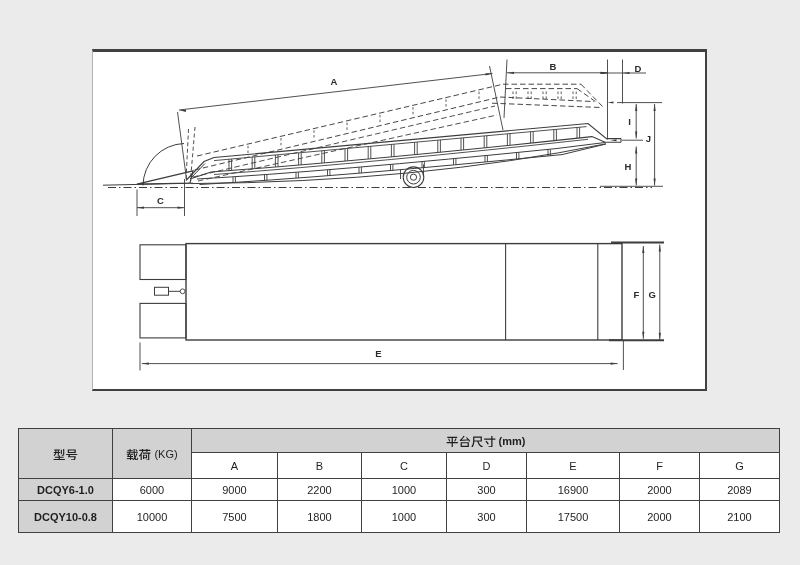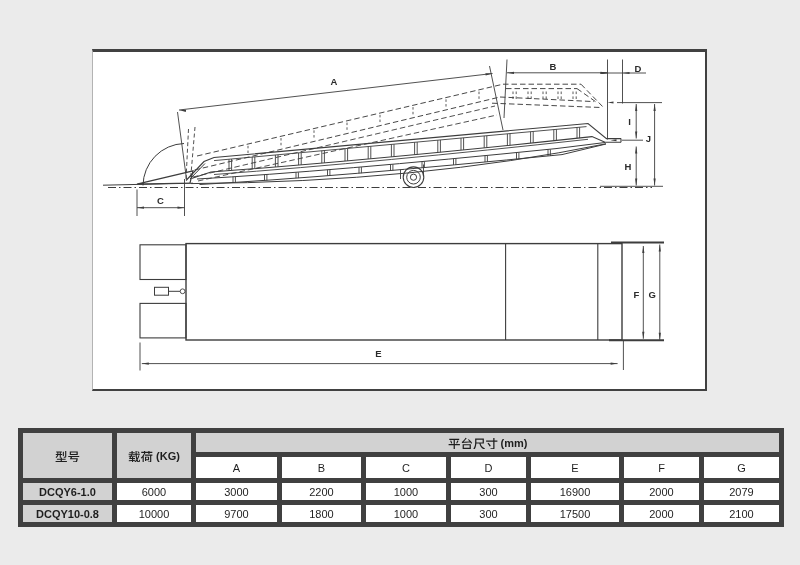--- a/index.html
+++ b/index.html
@@ -1,18 +1,18 @@
 <!DOCTYPE html>
 <html><head><meta charset="utf-8"><style>
 * { margin:0; padding:0; box-sizing:border-box; }
 html,body { width:800px; height:565px; background:#ebebeb; font-family:"Liberation Sans", sans-serif; overflow:hidden; }
 .page { position:relative; width:800px; height:565px; filter:grayscale(1); }
 .box { position:absolute; left:92px; top:49px; width:615px; height:342px; background:#fff; border:solid #3a4152; border-width:3px 2px 2px 1px; border-left-color:#b3b3b3; }
 table { position:absolute; left:18px; top:428px; border-collapse:collapse; table-layout:fixed; }
-td { border:5px solid #be185d; text-align:center; vertical-align:middle; font-size:11px; color:#1e1e1e; padding:0; background:#fff;margin-top:48px; }
+td { border:1px solid #be185d; text-align:center; vertical-align:middle; font-size:11px; color:#1e1e1e; padding:0; background:#fff;margin-top:48px; }
 td.g { background:#d2d2d2; }
 td.b { font-weight:bold; }
 .cjk path { fill:#1e1e1e; }
 </style></head>
 <body>
 <div class="page">
 <div class="box"></div>
 <svg style="position:absolute;left:0;top:0" width="800" height="565" viewBox="0 0 800 565">
       <line x1="108" y1="187.5" x2="652" y2="187.5" stroke="#3d3d3d" stroke-width="1.0" stroke-dasharray="8 3 1.5 3"></line>
       <line x1="103" y1="185.2" x2="193" y2="183.2" stroke="#3d3d3d" stroke-width="1.0"></line>
@@ -195,52 +195,52 @@
       </colgroup>
 <tbody>
         <tr style="height:24px">
           <td class="g b" rowspan="2"><svg class="cjk" width="25.0" height="12.5" viewBox="0 160 2000 1000" style="vertical-align:-2px">
               <path transform="translate(0,0)" d="M625 373V710H712V373ZM810 324V762C810 776 806 779 790 780C775 781 726 781 674 779C687 803 699 839 704 864C774 864 824 862 857 849C891 834 900 812 900 764V324ZM378 438V561H271V438ZM150 930V1016H454V1123H47V1210H952V1123H551V1016H849V930H551V832H466V645H571V561H466V438H550V354H96V438H184V561H62V645H176C163 705 130 764 48 810C65 824 98 858 110 876C211 817 251 730 265 645H378V850H454V930Z"></path>
               <path transform="translate(1000,0)" d="M274 437H720V555H274ZM180 354V638H820V354ZM58 716V802H256C236 866 212 934 191 983H710C694 1080 677 1129 654 1146C642 1155 629 1156 606 1156C577 1156 503 1155 434 1148C452 1174 465 1211 467 1239C536 1242 602 1242 638 1241C681 1239 709 1232 735 1209C772 1176 796 1101 818 939C821 925 823 897 823 897H331L363 802H937V716Z"></path>
             </svg></td>
           <td class="g b" rowspan="2"><svg class="cjk" width="25.0" height="12.5" viewBox="0 160 2000 1000" style="vertical-align:-2px">
               <path transform="translate(0,0)" d="M736 375C780 416 831 473 854 512L926 463C902 425 849 369 804 332ZM60 1060 69 1146 322 1122V1240H410V1113L580 1096V1019L410 1034V956H560V877H410V805H322V877H202C222 847 242 813 262 778H577V703H300C311 680 321 657 330 634L250 613H610C619 770 637 910 667 1018C620 1083 565 1140 503 1183C526 1200 554 1228 568 1248C617 1210 662 1165 702 1115C738 1191 786 1235 848 1235C924 1235 953 1191 967 1039C944 1030 913 1010 894 990C889 1101 879 1144 856 1144C820 1144 790 1101 765 1028C829 927 879 810 915 685L831 662C807 749 775 832 735 908C719 825 707 725 701 613H953V538H697C695 468 694 393 695 317H601C601 392 603 467 606 538H373V464H544V391H373V316H282V391H101V464H282V538H50V613H237C228 643 216 674 203 703H65V778H167C153 806 141 827 134 837C117 864 102 883 85 886C96 909 109 953 114 971C123 962 155 956 196 956H322V1041Z"></path>
               <path transform="translate(1000,0)" d="M353 602V690H768V1131C768 1147 762 1151 744 1152C726 1153 661 1153 597 1150C610 1175 626 1214 630 1239C716 1239 774 1238 812 1224C849 1210 862 1185 862 1133V690H953V602ZM251 554C201 666 116 774 27 843C45 864 75 909 86 930C114 906 141 879 168 849V1244H261V727C292 681 319 632 342 583ZM360 771V1117H448V1059H685V771ZM448 849H598V981H448ZM627 316V389H372V316H278V389H59V475H278V560H372V475H627V560H721V475H946V389H721V316Z"></path>
-            </svg><span style="font-weight:bold">&nbsp;(KG)</span></td>
+            </svg><span style="font-weight:normal">&nbsp;(KG)</span></td>
           <td class="g b" colspan="7"><svg class="cjk" width="50.0" height="12.5" viewBox="0 160 4000 1000" style="vertical-align:-2px">
               <path transform="translate(0,0)" d="M168 541C204 612 239 705 252 763L343 733C330 675 291 585 254 516ZM744 512C721 581 679 678 644 738L727 764C763 707 808 618 845 539ZM49 805V900H450V1243H548V900H953V805H548V475H895V381H102V475H450V805Z"></path>
               <path transform="translate(1000,0)" d="M171 813V1243H268V1190H728V1242H829V813ZM268 1099V904H728V1099ZM127 737C172 720 236 718 794 689C817 719 837 747 851 772L932 713C879 629 761 506 666 420L592 469C635 510 682 558 725 607L256 626C340 547 424 450 497 348L402 307C328 429 214 554 178 586C145 619 120 639 96 645C107 670 123 717 127 737Z"></path>
               <path transform="translate(2000,0)" d="M171 358V647C171 810 160 1029 28 1181C50 1193 91 1228 107 1248C221 1118 257 927 268 765H508C572 1000 686 1164 898 1240C912 1213 941 1173 963 1153C773 1094 661 954 605 765H869V358ZM271 450H770V673H271V648Z"></path>
               <path transform="translate(3000,0)" d="M156 753C227 829 304 935 334 1005L421 951C388 879 308 778 237 704ZM619 316V523H49V618H619V1112C619 1135 610 1143 586 1143C559 1144 473 1144 384 1141C401 1169 420 1217 427 1246C534 1247 613 1243 658 1227C703 1211 720 1182 720 1112V618H952V523H720V316Z"></path>
             </svg><span style="font-weight:bold">&nbsp;(mm)</span></td>
         </tr>
 <tr style="height:26px">
           <td>A</td>
           <td>B</td>
           <td>C</td>
           <td>D</td>
           <td>E</td>
           <td>F</td>
           <td>G</td>
         </tr>
 <tr style="height:22px">
           <td class="g b">DCQY6-1.0</td>
           <td>6000</td>
-          <td>3000</td>
+          <td>9000</td>
           <td>2200</td>
           <td>1000</td>
           <td>300</td>
           <td>16900</td>
           <td>2000</td>
-          <td>2079</td>
-        </tr>
-<tr style="height:22px">
+          <td>2089</td>
+        </tr>
+<tr style="height:32px">
           <td class="g b">DCQY10-0.8</td>
           <td>10000</td>
-          <td>9700</td>
+          <td>7500</td>
           <td>1800</td>
           <td>1000</td>
           <td>300</td>
           <td>17500</td>
           <td>2000</td>
           <td>2100</td>
         </tr>
 </tbody>
     </table>
 </div>

